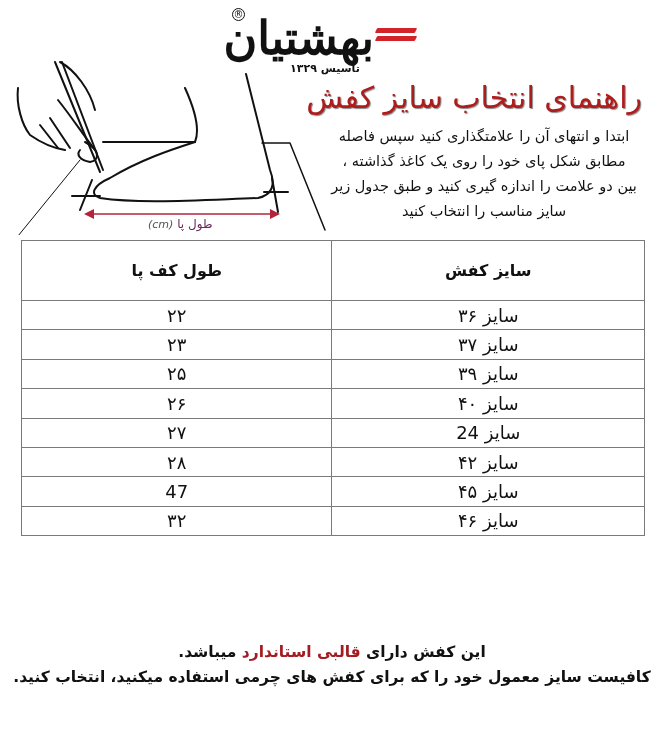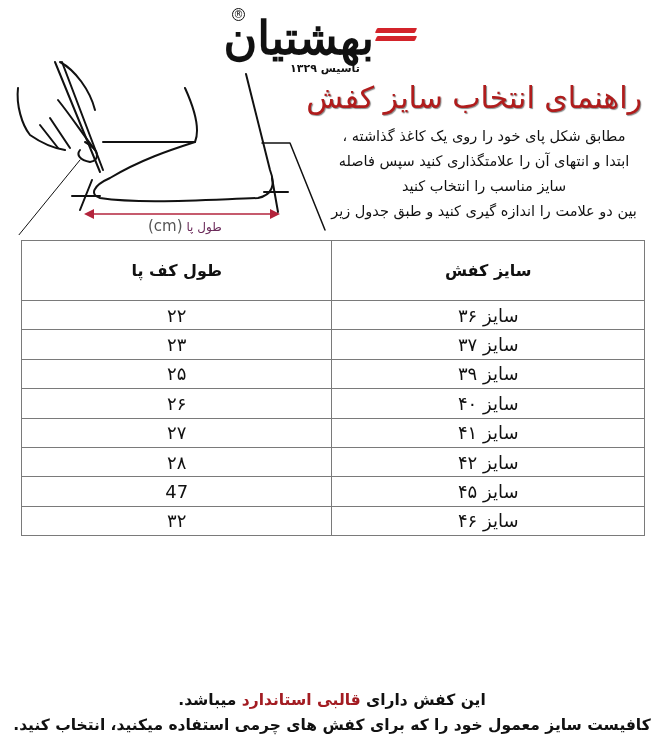--- a/index.html
+++ b/index.html
@@ -22,32 +22,32 @@
            text-shadow: 1px 1px 1px #888; white-space: nowrap; }
 
   
   .instr { right: 22px; top: 124px; width: 316px; font-size: 14.5px; line-height: 25px; text-align: center;
            direction: rtl; color: #111; }
   .instr div { white-space: nowrap; }
 
   
   .illus { left: 0; top: 55px; width: 330px; height: 180px; }
   .measure-label { left: 148px; top: 217px; font-size: 12px; color: #6b2a5a; direction: rtl; white-space: nowrap; }
-  .measure-label span.unit { font-size: 15px; color: #555; }
+  .measure-label span.unit { font-size: 11px; color: #555; font-style: italic; }
 
   
   .size-table { left: 21px; top: 240px; width: 624px; border-collapse: collapse; }
   .size-table td, .size-table th { border: 1.5px solid #7a7a7a; text-align: center; padding: 0; }
   .size-table th { height: 59px; font-size: 16px; font-weight: bold; direction: rtl; }
   .size-table td { height: 28.4px; font-size: 18px; direction: rtl; }
   .col-len { width: 311px; }
   .col-size { width: 313px; }
 
   
-  .footer { left: 0; top: 688px; width: 664px; text-align: center; direction: rtl; font-weight: bold; font-size: 15.5px; line-height: 25px; }
+  .footer { left: 0; top: 640px; width: 664px; text-align: center; direction: rtl; font-weight: bold; font-size: 15.5px; line-height: 25px; }
   .footer .hl { color: #a31c22; }
 </style>
 </head>
 <body>
 
 <div class="abs logo">
   <span class="reg">®</span>
   <span class="logo-text">بهشتیان</span>
   <span class="logo-mark">
       <i></i>
@@ -88,24 +88,24 @@
   </g>
 </svg>
 <div class="abs measure-label">
   <span>طول پا</span>
   <span class="unit">(cm)</span>
 </div>
 
 <div class="abs title">راهنمای انتخاب سایز کفش</div>
 
 <div class="abs instr">
+  <div>ابتدا و انتهای آن را علامتگذاری کنید سپس فاصله</div>
   <div>مطابق شکل پای خود را روی یک کاغذ گذاشته ،</div>
-  <div>ابتدا و انتهای آن را علامتگذاری کنید سپس فاصله</div>
+  <div>بین دو علامت را اندازه گیری کنید و طبق جدول زیر</div>
   <div>سایز مناسب را انتخاب کنید</div>
-  <div>بین دو علامت را اندازه گیری کنید و طبق جدول زیر</div>
 </div>
 
 <table class="abs size-table">
   <thead>
     <tr>
       <th class="col-len">طول کف پا</th>
       <th class="col-size">سایز کفش</th>
     </tr>
   </thead>
   <tbody>
@@ -120,21 +120,21 @@
     <tr>
         <td>۲۵</td>
         <td>سایز ۳۹</td>
       </tr>
     <tr>
         <td>۲۶</td>
         <td>سایز ۴۰</td>
       </tr>
     <tr>
         <td>۲۷</td>
-        <td>سایز ۴۱</td>
+        <td>سایز 24</td>
       </tr>
     <tr>
         <td>۲۸</td>
         <td>سایز ۴۲</td>
       </tr>
     <tr>
         <td>47</td>
         <td>سایز ۴۵</td>
       </tr>
     <tr>

